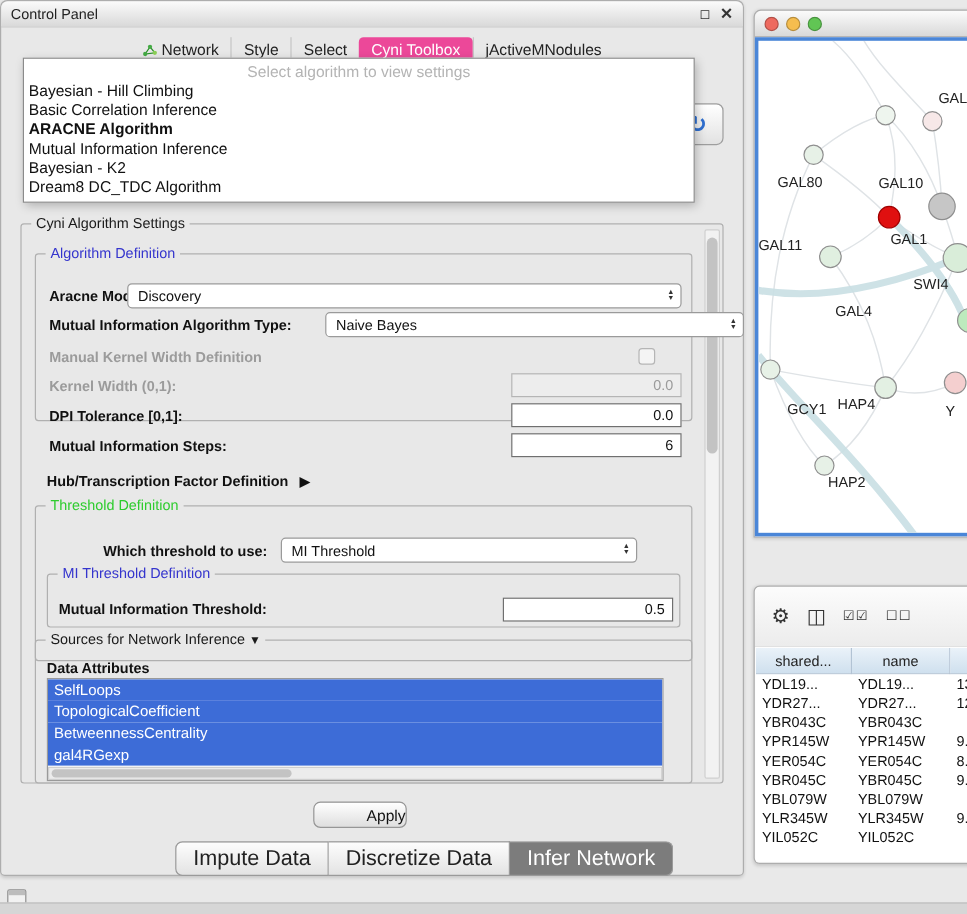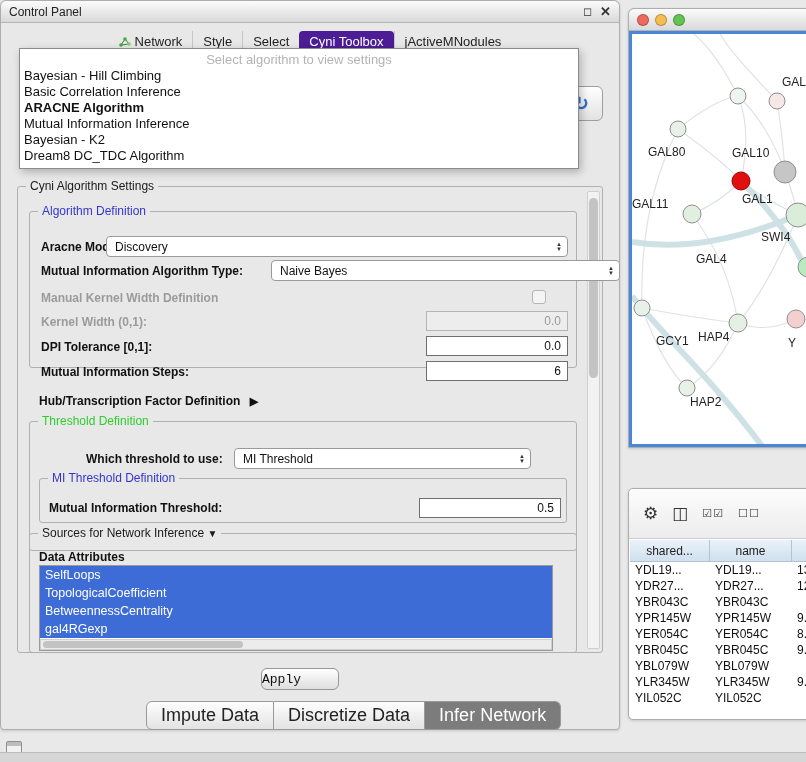--- a/index.html
+++ b/index.html
@@ -13,21 +13,21 @@
   #control-panel { left:0; top:8; width:620px; height:730px; border-radius:6px 6px 4px 4px; }
   .titlebar { height:22px; background:linear-gradient(#fbfbfb,#d9d9d9); border-bottom:1px solid #b5b5b5; border-radius:6px 6px 0 0; display:flex; align-items:center; padding:0 8px; font-size:12px; color:#222; }
   .titlebar .title { flex:0 0 auto; }
   .titlebar .spacer { flex:1; }
   .tb-btn { font-size:11px; color:#333; margin-left:8px; cursor:default; }
   .tb-btn.close { font-weight:bold; font-size:13px; }
 
   .tabs { position:absolute; left:0; top:30px; width:100%; display:flex; justify-content:center; font-size:13px; color:#222; }
   .tab { padding:3px 10px; display:flex; align-items:center; gap:4px; border-left:1px solid #c6c6c6; }
   .tab:first-child { border-left:none; }
-  .tab.selected { background:#4c1d95; color:#fff; border-radius:4px; border-left:none; }
+  .tab.selected { background:#ec4899; color:#fff; border-radius:4px; border-left:none; }
 
   .group { position:absolute; border:1px solid #b0b0b0; border-radius:3px; }
   .group-title { position:absolute; top:-8px; left:8px; background:#e8e8e8; padding:0 4px; font-size:12px; color:#1a1a1a; white-space:nowrap; }
   .group-title.blue { color:#3535cd; }
   .group-title.green { color:#2ecc2e; }
 
   .lbl { position:absolute; font-size:12px; font-weight:bold; color:#111; white-space:nowrap; }
   .lbl.disabled { color:#9b9b9b; }
 
   .combo { position:absolute; height:21px; background:#fff; border:1px solid #9a9a9a; border-radius:4px; font-size:12px; display:flex; align-items:center; padding:0 20px 0 8px; color:#111; }
@@ -43,21 +43,21 @@
 
   .vscroll { position:absolute; width:13px; background:#f2f2f2; border:1px solid #cfcfcf; border-radius:2px; }
   .vscroll .thumb { position:absolute; left:1px; right:1px; background:#c3c3c3; border-radius:6px; }
   .hscroll { position:absolute; height:11px; background:#ececec; border:1px solid #cfcfcf; }
   .hscroll .thumb { position:absolute; top:1px; bottom:1px; background:#c3c3c3; border-radius:5px; }
 
   .attr-list { position:absolute; background:#fff; border:1px solid #9a9a9a; overflow:hidden; }
   .attr-item { height:18px; line-height:18px; font-size:12.5px; padding-left:5px; color:#111; }
   .attr-item.selected { background:#3d6cd7; color:#fff; }
 
-  .push-btn { position:absolute; background:linear-gradient(#ffffff,#dedede); border:1px solid #969696; border-radius:6px; font-size:13px; color:#111; display:flex; align-items:center; justify-content:flex-start;font-family:Liberation Mono, monospace; }
+  .push-btn { position:absolute; background:linear-gradient(#ffffff,#dedede); border:1px solid #969696; border-radius:6px; font-size:13px; color:#111; display:flex; align-items:center; justify-content:flex-end; }
 
   .seg-tabs { position:absolute; display:flex; font-size:18px;text-align:center; }
   .seg { padding:3px 14px; background:linear-gradient(#fdfdfd,#e3e3e3); border:1px solid #9a9a9a; border-left:none; color:#222; }
   .seg.first { border-left:1px solid #9a9a9a; border-radius:6px 0 0 6px; }
   .seg.last { border-radius:0 6px 6px 0; }
   .seg.selected { background:#7c7c7c; color:#ffffff; }
 
   
   .popup { position:absolute; left:18px; top:47px; width:560px; background:#fff; border:1px solid #8b8b8b; box-shadow:2px 3px 8px rgba(0,0,0,.25); z-index:60; padding:2px 0 4px 0; }
   .popup-title { text-align:center; color:#b4b4b4; font-size:13px; height:17px; line-height:17px; }
@@ -130,21 +130,21 @@
     </div>
 
     <div class="group" style="left:16px; top:185px; width:586px; height:467px;">
       <span class="group-title">Cyni Algorithm Settings</span>
     </div>
 
     <div class="vscroll" style="left:586px; top:190px; height:458px;">
       <div class="thumb" style="top:6px; height:180px;"></div>
     </div>
 
-    <div class="group" style="left:28px; top:210px; width:548px; height:157px;">
+    <div class="group" style="left:28px; top:210px; width:548px; height:140px;">
       <span class="group-title blue">Algorithm Definition</span>
     </div>
 
     <span class="lbl" style="left:40px; top:239px;">Aracne Mode:</span>
     <div class="combo" style="left:105px; top:235px; width:462px;">
       <span>Discovery</span>
       <span class="combo-arrows">
           <span>▲</span>
           <span>▼</span>
         </span>

